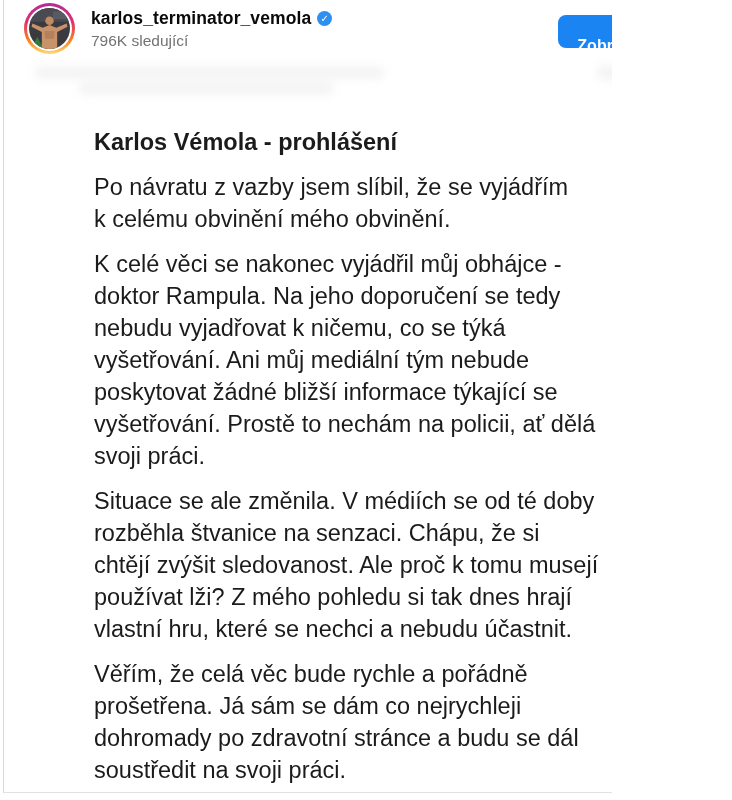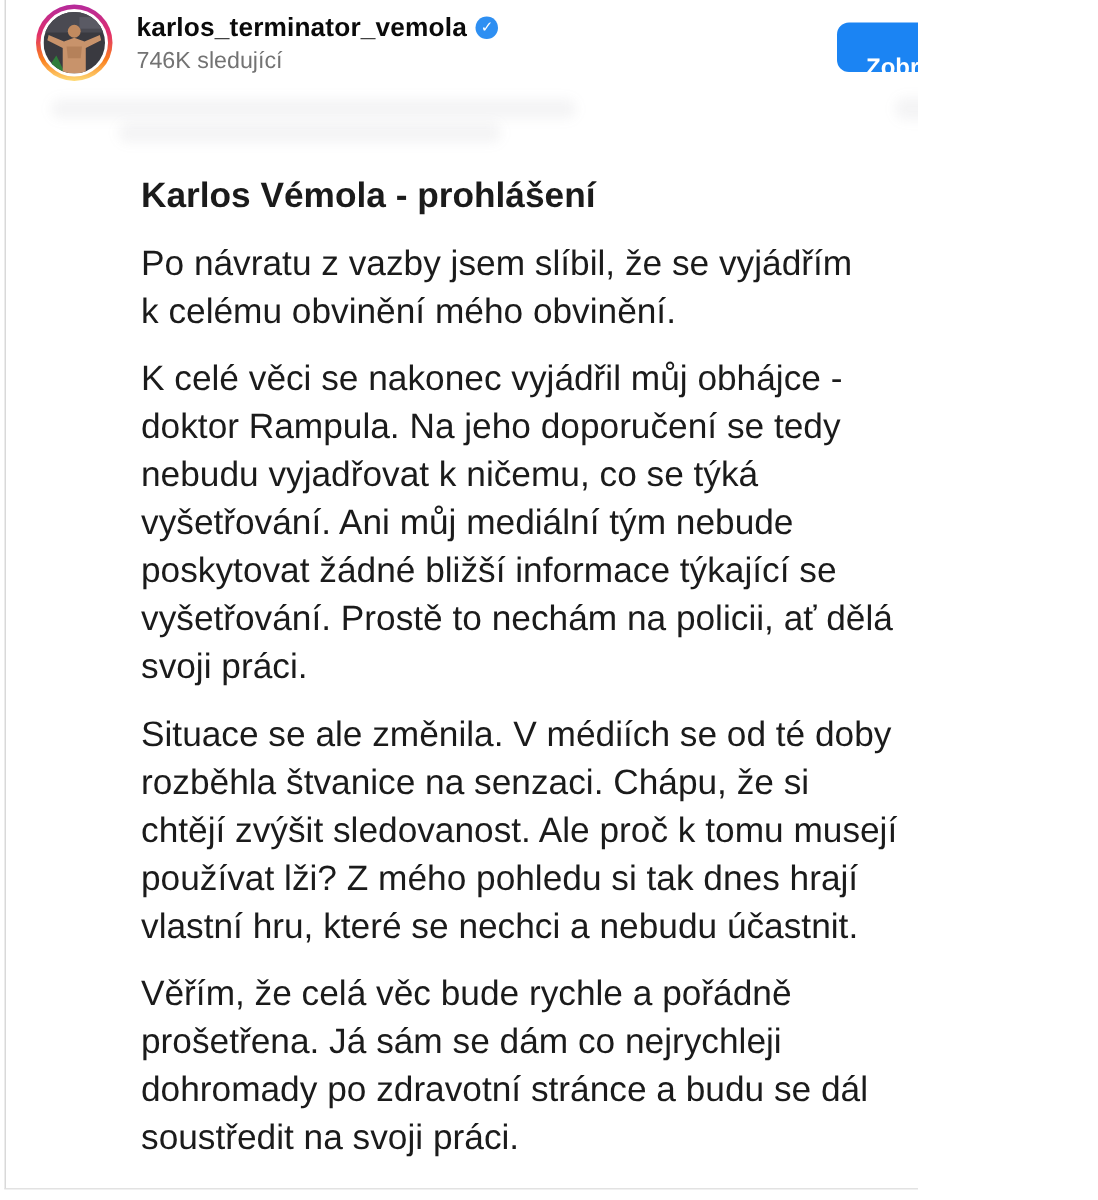--- a/index.html
+++ b/index.html
@@ -131,21 +131,21 @@
     position: absolute;
     left: 90px;
     top: 112px;
     width: 600px;
     color: #1b1b1b;
   }
   .statement-title {
     font-size: 23.5px;
     font-weight: bold;
     line-height: 32px;
-    margin: 4px 0 13px 0;
+    margin: 16px 0 13px 0;
     white-space: pre-line;
   }
   .statement p {
     font-size: 23.5px;
     font-weight: normal;
     line-height: 32px;
     margin: 0 0 13px 0;
     white-space: pre-line;
   }
 </style>
@@ -169,21 +169,21 @@
             <path d="M 18 27 L 30 27 L 29 36 L 19 36 Z" fill="#b5815a"></path>
           </svg>
         </div>
       </div>
 
       <div class="user-block">
         <div class="username-row">
           <span class="username">karlos_terminator_vemola</span>
           <span class="verified">✓</span>
         </div>
-        <div class="followers">746K sledující</div>
+        <div class="followers">796K sledující</div>
       </div>
 
       <button class="profile-btn">Zobrazit profil</button>
     </div>
 
     <div class="ghost ghost-a"></div>
     <div class="ghost ghost-b"></div>
     <div class="ghost ghost-c"></div>
 
     <div class="statement">

